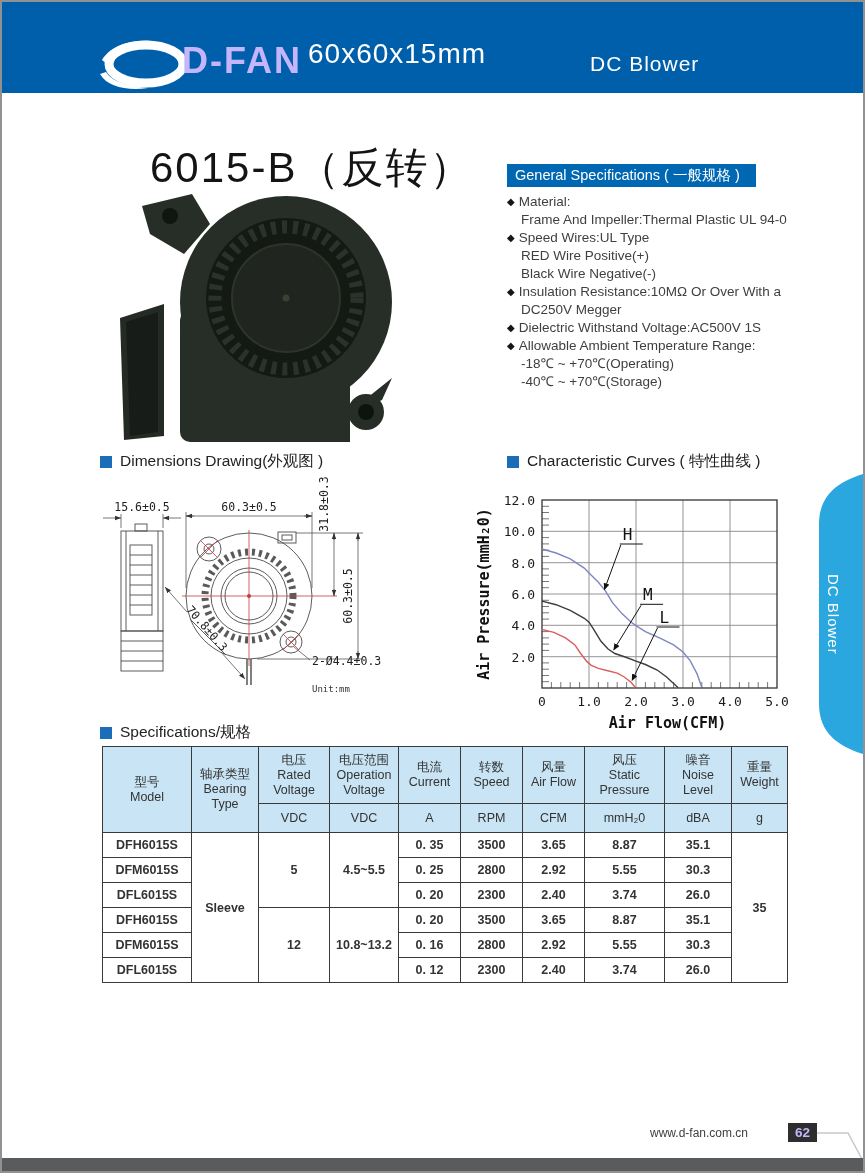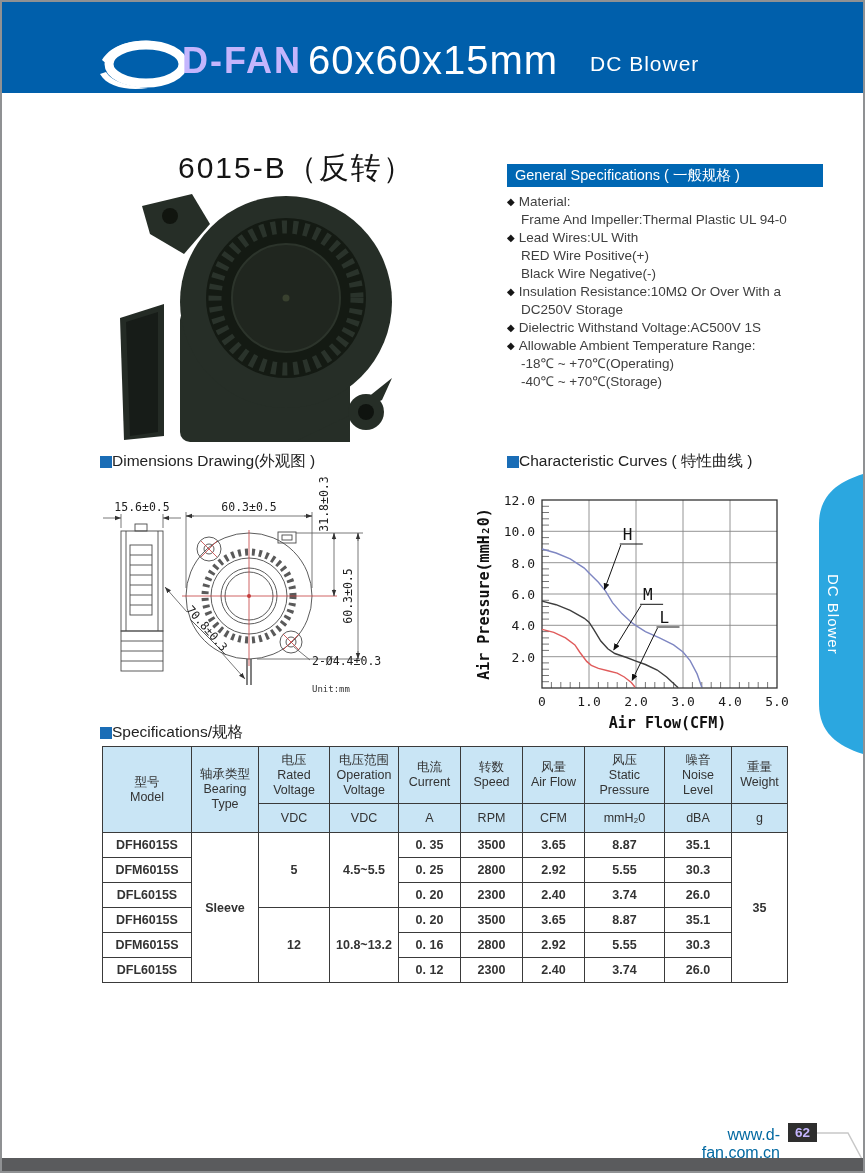--- a/index.html
+++ b/index.html
@@ -2,33 +2,33 @@
 <html><head>
 <meta charset="utf-8">
 <style>
   html,body{margin:0;padding:0;background:#e9e9e9;}
   .page{position:relative;width:865px;height:1173px;margin:0 auto;background:#ffffff;
         font-family:"Liberation Sans",sans-serif;border:2px solid #8f9193;box-sizing:border-box;overflow:hidden;}
   .abs{position:absolute;}
   
   .topbar{position:absolute;left:0;top:0;width:100%;height:91px;background:#005fab;}
   .brand-text{position:absolute;left:180px;top:38px;color:#c4b5fd;font-size:36px;font-weight:bold;letter-spacing:2px;}
-  .size-text{position:absolute;left:306px;top:36px;color:#fff;font-size:40px;letter-spacing:1px;}
+  .size-text{position:absolute;left:306px;top:36px;color:#fff;font-size:28px;letter-spacing:1px;}
   .cat-text{position:absolute;left:588px;top:50px;color:#fff;font-size:21px;letter-spacing:1px;}
   
-  .product-title{position:absolute;left:148px;top:146px;font-size:30px;color:#141414;letter-spacing:2px;margin-left:28px;}
-  
-  .gs-head{position:absolute;left:505px;top:162px;width:316px;height:23px;background:#0067b3;color:#fff;
+  .product-title{position:absolute;left:148px;top:138px;font-size:42px;color:#141414;letter-spacing:2px;}
+  
+  .gs-head{position:absolute;left:505px;top:162px;width:249px;height:23px;background:#0067b3;color:#fff;
            font-size:14.5px;line-height:23px;padding-left:8px;box-sizing:border-box;}
   .gs-list{position:absolute;left:505px;top:191px;width:330px;list-style:none;margin:0;padding:0;}
   .gs-li{font-size:13.5px;color:#3f3f3f;line-height:18px;white-space:nowrap;}
   .gs-li .diamond{font-size:10px;margin-right:4px;color:#161616;vertical-align:1px;}
   .gs-li.indent{padding-left:14px;}
   
-  .sec-title{position:absolute;font-size:15.5px;color:#222;display:flex;align-items:center;gap:0;}
+  .sec-title{position:absolute;font-size:15.5px;color:#222;display:flex;align-items:center;gap:8px;}
   .sec-sq{width:12px;height:12px;background:#1a6db6;display:inline-block;}
   
   .tick{font:13px "DejaVu Sans Mono",monospace;fill:#1a1a1a;}
   .axis{font:600 15px "DejaVu Sans Mono",monospace;fill:#111;}
   .curve-label{font:16px "DejaVu Sans Mono",monospace;fill:#111;}
   .dim-t{font:11.5px "DejaVu Sans Mono",monospace;fill:#222;}
   .dim-small{font:9px "DejaVu Sans Mono",monospace;fill:#333;}
   
   .spec-table{position:absolute;left:100px;top:744px;width:686px;border-collapse:collapse;table-layout:fixed;}
   .spec-table th,.spec-table td{border:1px solid #3a3a3a;text-align:center;vertical-align:middle;
@@ -36,21 +36,21 @@
   .spec-table thead th{background:#c9e5f5;font-weight:normal;line-height:15px;}
   .spec-table thead tr:first-child th{height:56px;}
   .spec-table thead tr:last-child th{height:28px;margin-left:8px;}
   .spec-table tbody td{height:24px;background:#fff;}
   .spec-table .two span{display:block;}
   
   .side-tab{position:absolute;right:0;top:470px;width:52px;height:284px;}
   .tab-label{position:absolute;right:8px;top:470px;height:284px;width:44px;display:flex;align-items:center;justify-content:center;
      writing-mode:vertical-lr;text-orientation:mixed;color:#fff;font-size:15px;letter-spacing:1px;}
   
-  .footer-url{position:absolute;left:648px;top:1124px;width:130px;text-align:right;font-size:16px;color:#0369a1;}
+  .footer-url{position:absolute;left:648px;top:1124px;width:130px;text-align:left;font-size:12px;color:#404040;}
   .page-num{position:absolute;left:786px;top:1121px;background:#2e2e2e;color:#c4b5fd;font-size:13.5px;font-weight:bold;
     padding:2px 7px;line-height:15px;}
   .bottom-bar{position:absolute;left:0;right:0;bottom:0;height:13px;background:#5a5b5d;}
 </style>
 </head>
 <body>
 
 <div class="page">
 
   <div class="topbar">
@@ -89,25 +89,25 @@
       <circle cx="172" cy="108" r="54" fill="#20261f"></circle>
       <circle cx="172" cy="108" r="54" fill="none" stroke="#2c342b" stroke-width="2"></circle>
       <circle cx="172" cy="108" r="3.5" fill="#39412f"></circle>
     </g>
   </svg>
 
   <div class="gs-head">General Specifications ( 一般规格 )</div>
   <ul class="gs-list" id="gs-list">
       <li class="gs-li"><span class="diamond">◆</span><span>Material:</span></li>
       <li class="gs-li indent"><span>Frame And Impeller:Thermal Plastic UL 94-0</span></li>
-      <li class="gs-li"><span class="diamond">◆</span><span>Lead Wires:UL With</span></li>
+      <li class="gs-li"><span class="diamond">◆</span><span>Speed Wires:UL Type</span></li>
       <li class="gs-li indent"><span>RED Wire Positive(+)</span></li>
       <li class="gs-li indent"><span>Black Wire Negative(-)</span></li>
       <li class="gs-li"><span class="diamond">◆</span><span>Insulation Resistance:10MΩ Or Over With a</span></li>
-      <li class="gs-li indent"><span>DC250V Storage</span></li>
+      <li class="gs-li indent"><span>DC250V Megger</span></li>
       <li class="gs-li"><span class="diamond">◆</span><span>Dielectric Withstand Voltage:AC500V 1S</span></li>
       <li class="gs-li"><span class="diamond">◆</span><span>Allowable Ambient Temperature Range:</span></li>
       <li class="gs-li indent"><span>-18℃ ~ +70℃(Operating)</span></li>
       <li class="gs-li indent"><span>-40℃ ~ +70℃(Storage)</span></li>
     </ul>
 
   <div class="sec-title" style="left:98px;top:449px">
     <span class="sec-sq"></span>
     <span>Dimensions Drawing(外观图 )</span>
   </div>

